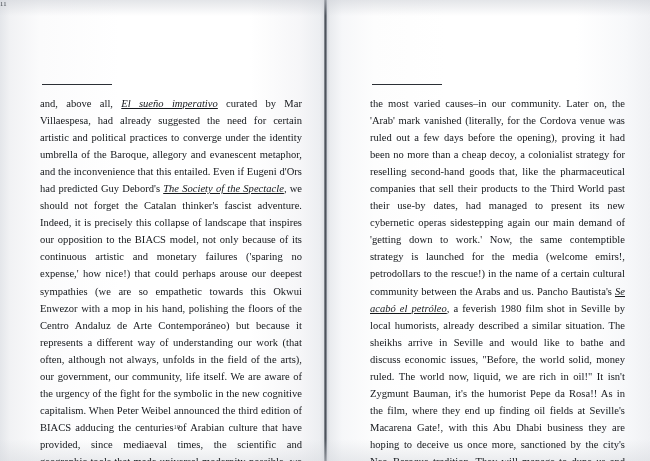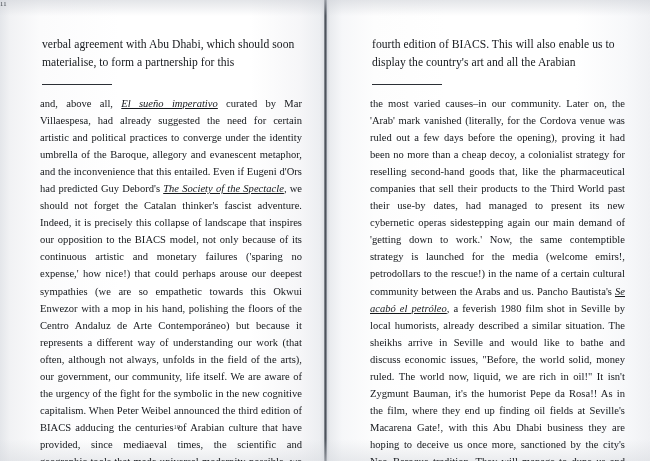--- a/index.html
+++ b/index.html
@@ -129,32 +129,26 @@
 </style>
 </head>
 <body>
 
 <div id="spread">
 
   <div class="page page-left"></div>
   <div class="page page-right"></div>
   <div class="gutter"></div>
 
-  <div class="col runon" id="left-runon">
-    <p>verbal agreement with Abu Dhabi, which should soon materialise, to form a partnership for this</p>
-  </div>
   <div class="rule" id="left-rule"></div>
   <div class="col body" id="left-body">
     <p><span>and, above all, </span><i>El sueño imperativo</i><span> curated by Mar Villaespesa, had already suggested the need for certain artistic and political practices to converge under the identity umbrella of the Baroque, allegory and evanescent metaphor, and the inconvenience that this entailed. Even if Eugeni d'Ors had predicted Guy Debord's </span><i>The Society of the Spectacle</i><span>, we should not forget the Catalan thinker's fascist adventure. Indeed, it is precisely this collapse of landscape that inspires our opposition to the BIACS model, not only because of its continuous artistic and monetary failures ('sparing no expense,' how nice!) that could perhaps arouse our deepest sympathies (we are so empathetic towards this Okwui Enwezor with a mop in his hand, polishing the floors of the Centro Andaluz de Arte Contemporáneo) but because it represents a different way of understanding our work (that often, although not always, unfolds in the field of the arts), our government, our community, life itself. We are aware of the urgency of the fight for the symbolic in the new cognitive capitalism. When Peter Weibel announced the third edition of BIACS adducing the centuries of Arabian culture that have provided, since mediaeval times, the scientific and geographic tools that made universal modernity possible, we asked ourselves how he could have forgotten the Arab and Muslim emigrants we exploit–as cheap labour, second-class citizens, scapegoats for</span></p>
   </div>
   <div class="folio" id="left-folio">10</div>
 
-  <div class="col runon" id="right-runon">
-    <p>fourth edition of BIACS. This will also enable us to display the country's art and all the Arabian</p>
-  </div>
   <div class="rule" id="right-rule"></div>
   <div class="col body" id="right-body">
     <p><span>the most varied causes–in our community. Later on, the 'Arab' mark vanished (literally, for the Cordova venue was ruled out a few days before the opening), proving it had been no more than a cheap decoy, a colonialist strategy for reselling second-hand goods that, like the pharmaceutical companies that sell their products to the Third World past their use-by dates, had managed to present its new cybernetic operas sidestepping again our main demand of 'getting down to work.' Now, the same contemptible strategy is launched for the media (welcome emirs!, petrodollars to the rescue!) in the name of a certain cultural community between the Arabs and us. Pancho Bautista's </span><i>Se acabó el petróleo</i><span>, a feverish 1980 film shot in Seville by local humorists, already described a similar situation. The sheikhs arrive in Seville and would like to bathe and discuss economic issues, "Before, the world solid, money ruled. The world now, liquid, we are rich in oil!" It isn't Zygmunt Bauman, it's the humorist Pepe da Rosa!! As in the film, where they end up finding oil fields at Seville's Macarena Gate!, with this Abu Dhabi business they are hoping to deceive us once more, sanctioned by the city's Neo–Baroque tradition. They will manage to dupe us and present their bankruptcy as a victory in the name of the city's 'second modernisation.' They will display their spectacles in different ways, but we shall not be dazzled, no. We know</span></p>
   </div>
   <div class="folio" id="right-folio">11</div>
 
   <div class="vignette-top"></div>
   <div class="vignette-bottom"></div>
 </div>
 

